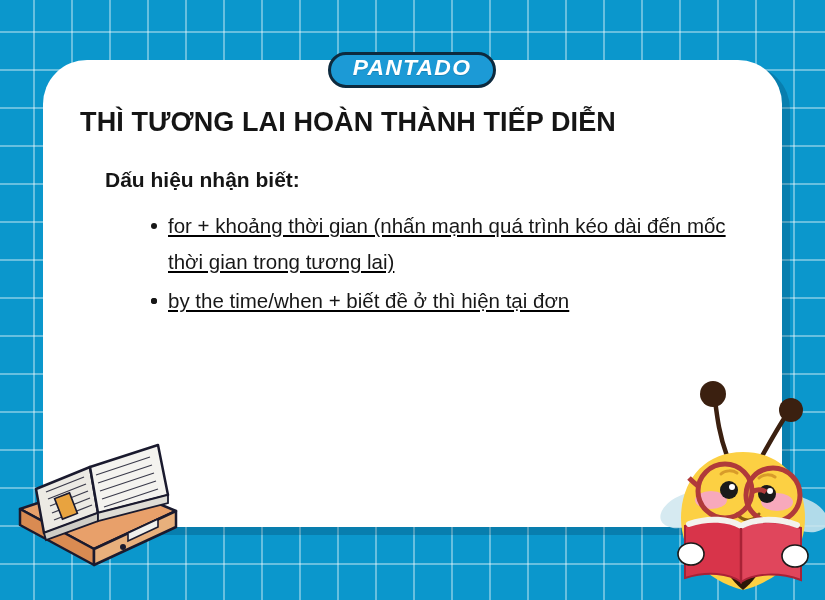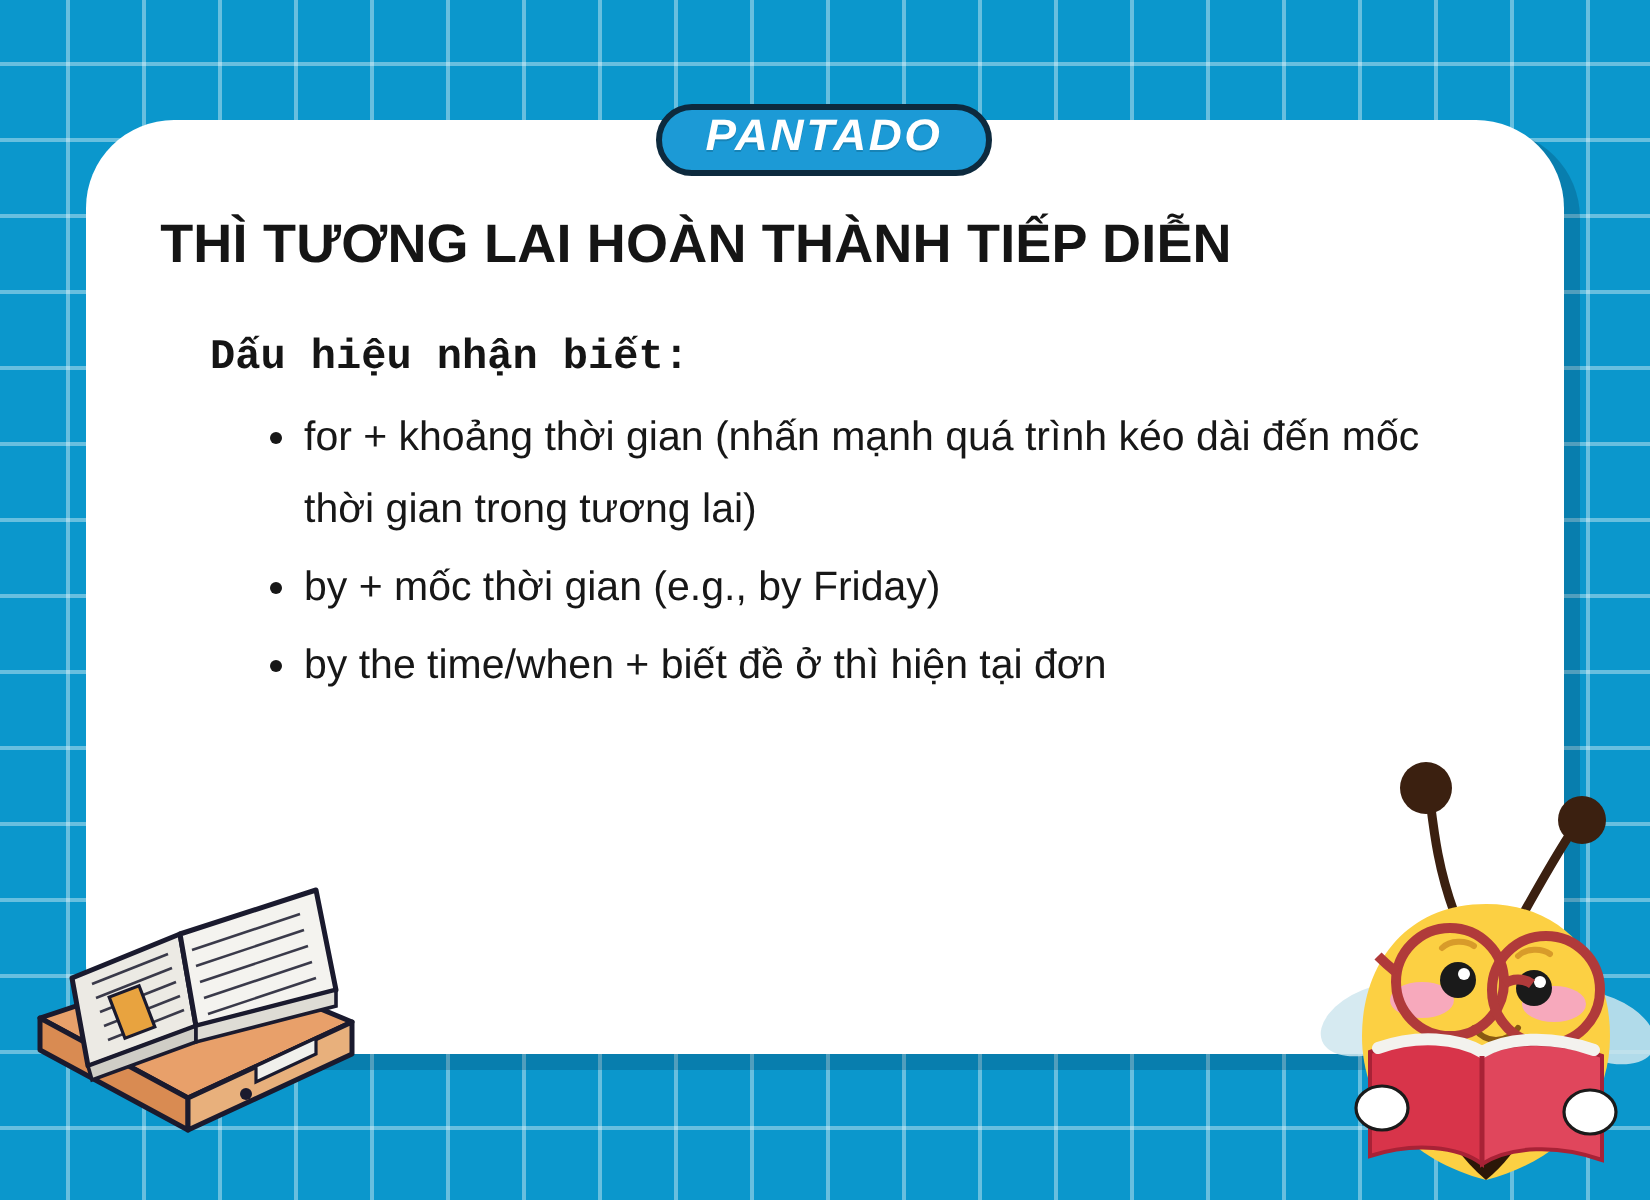--- a/index.html
+++ b/index.html
@@ -92,26 +92,27 @@
     position: absolute;
     left: 105px;
     top: 168px;
     width: 640px;
   }
   #section-heading {
     font-size: 21px;
     font-weight: bold;
     color: #151515;
     margin: 0 0 10px 0;
-    font-family: Liberation Mono, monospace;
+    font-family: Liberation Sans, sans-serif;
   }
   #bullet-list {
     list-style: none;
-    margin: 0;
+    margin: 16px;
     padding: 0;
+    text-decoration: underline;
   }
   .bullet-item {
     position: relative;
     padding-left: 47px;
     font-size: 20.5px;
     line-height: 36px;
     color: #171717;
     margin-bottom: 3px;
     font-family: "Liberation Sans", sans-serif;
   }
@@ -161,21 +162,20 @@
 
   <div id="content">
     <div id="section-heading">Dấu hiệu nhận biết:</div>
     <ul id="bullet-list">
       <li class="bullet-item">
         <span class="bullet-dot"></span>
         <span>for + khoảng thời gian (nhấn mạnh quá trình kéo dài đến mốc thời gian trong tương lai)</span>
       </li>
       <li class="bullet-item">
         <span class="bullet-dot"></span>
-        <span>by + mốc thời gian (e.g., by Friday)</span>
       </li>
       <li class="bullet-item">
         <span class="bullet-dot"></span>
         <span>by the time/when + biết đề ở thì hiện tại đơn</span>
       </li>
     </ul>
   </div>
 
   <svg id="books-illustration" viewBox="0 0 175 135">
 

